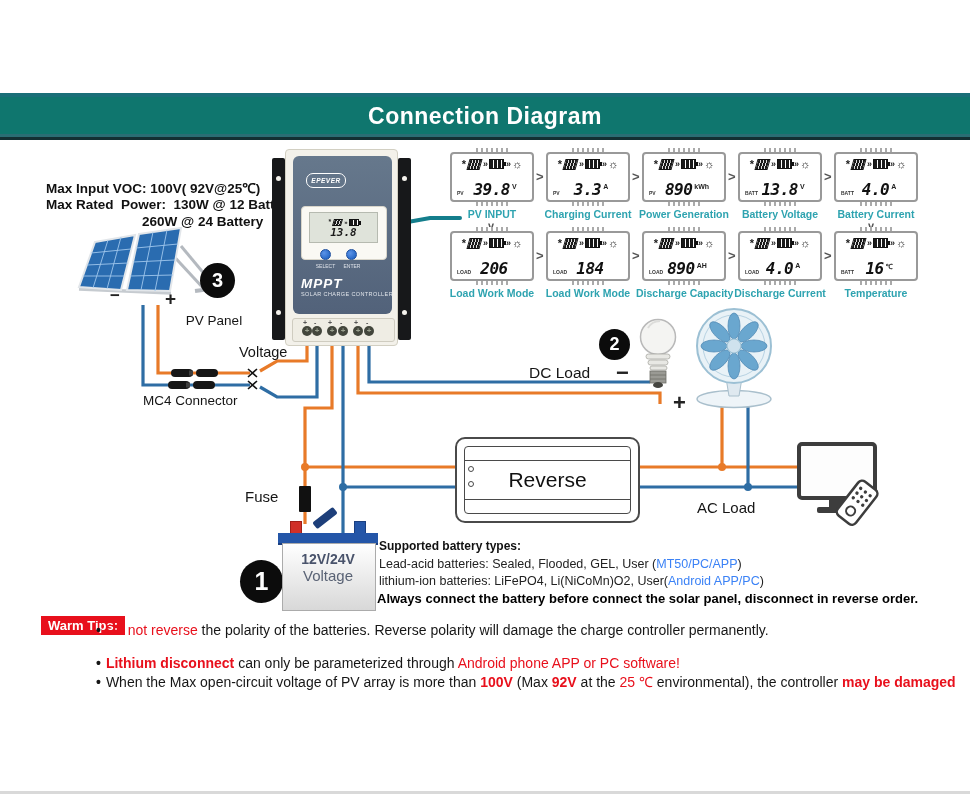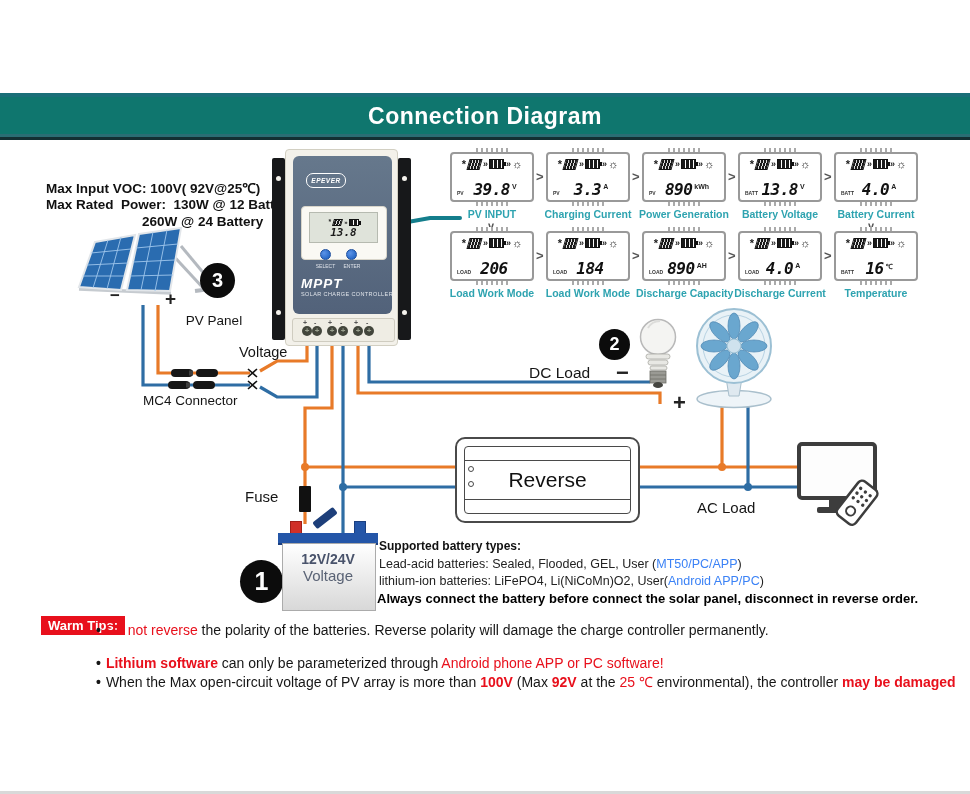--- a/index.html
+++ b/index.html
@@ -473,16 +473,16 @@
   <div class="abs bat-v">12V/24V</div>
   <div class="abs bat-n">Voltage</div>
 
   <div class="abs bi-h" style="left:379px;top:539px">Supported battery types:</div>
   <div class="abs bi-l" style="left:379px;top:557px"><span>Lead-acid batteries: Sealed, Flooded, GEL, User (</span><span class="blue">MT50/PC/APP</span><span>)</span></div>
   <div class="abs bi-l" style="left:379px;top:574px"><span>lithium-ion batteries: LiFePO4, Li(NiCoMn)O2, User(</span><span class="blue">Android APP/PC</span><span>)</span></div>
   <div class="abs bi-n" style="left:377px;top:591px">Always connect the battery before connect the solar panel, disconnect in reverse order.</div>
 
   <div class="abs wt-box" style="left:41px;top:616px">Warm Tips:</div>
   <div class="abs tip" style="left:96px;top:622px"><span class="bull">•</span><span class="red">Do not reverse</span><span> the polarity of the batteries. Reverse polarity will damage the charge controller permanently.</span></div>
-  <div class="abs tip" style="left:96px;top:655px"><span class="bull">•</span><span class="redb">Lithium software</span><span> can only be parameterized through </span><span class="red">Android phone APP or PC software!</span></div>
+  <div class="abs tip" style="left:96px;top:655px"><span class="bull">•</span><span class="redb">Lithium disconnect</span><span> can only be parameterized through </span><span class="red">Android phone APP or PC software!</span></div>
   <div class="abs tip" style="left:96px;top:672px"><span class="bull">•</span><span>When the Max open-circuit voltage of PV array is more than </span><span class="redb">100V</span><span> (Max </span><span class="redb">92V</span><span> at the </span><span class="red">25 ℃</span><span> environmental), the controller </span><span class="redb">may be damaged</span></div>
 
 </div>
 
 </body></html>

